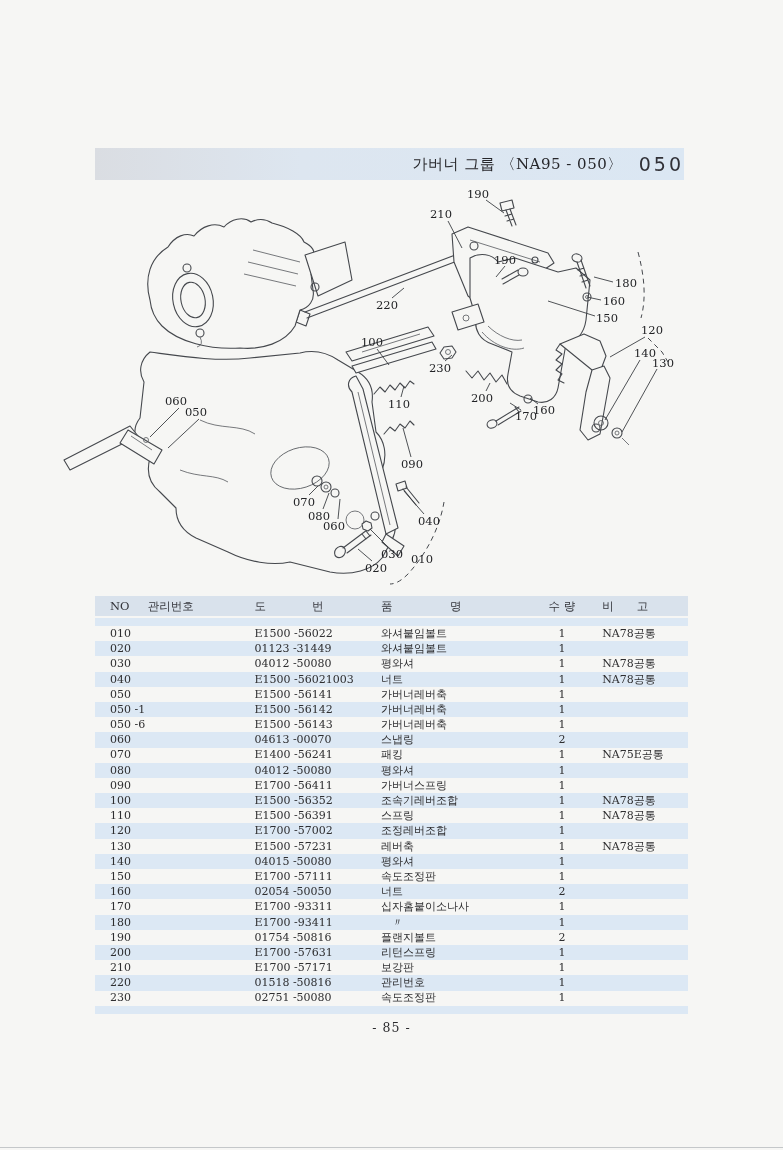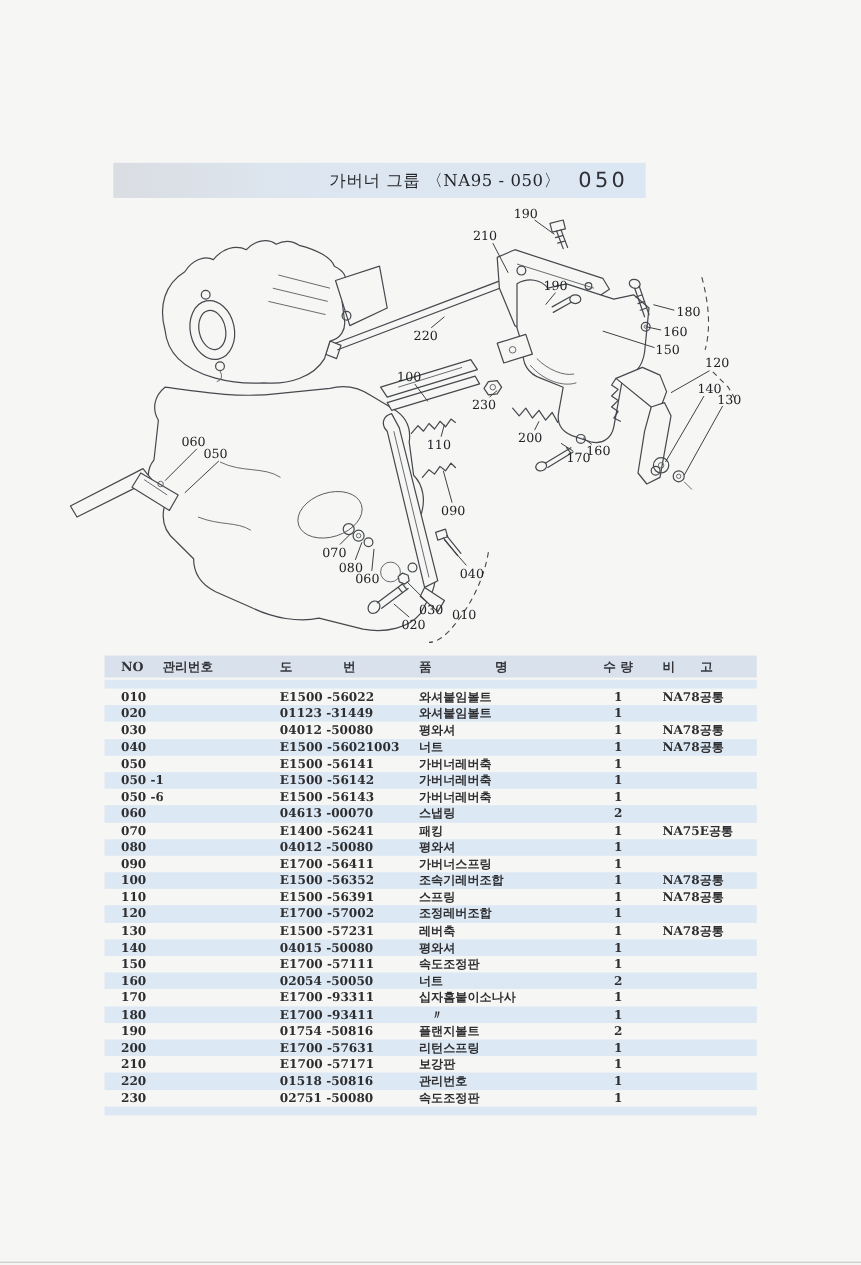--- a/index.html
+++ b/index.html
@@ -7,44 +7,44 @@
     position:relative; width:783px; height:1150px; margin:0 auto;
     background:#f6f6f4; overflow:hidden;
     font-family:"DejaVu Serif","Liberation Serif",serif; color:#2e2e30;
   }
   .page::after{ 
     content:""; position:absolute; left:0; bottom:2px; width:100%; height:1px;
     background:#9aa0a6; opacity:.55;
   }
   
   .title-band{
-    position:absolute; left:103px; top:148px; width:484px; height:32px;
+    position:absolute; left:95px; top:148px; width:589px; height:32px;
     background:linear-gradient(90deg,#dadde2 0%,#dde6f0 35%,#dbe7f3 100%);
     display:flex; align-items:center; justify-content:flex-end;
-    padding-right:16px; box-sizing:border-box;
+    padding-right:0; box-sizing:border-box;
   }
   .title-main{ font-size:15px; letter-spacing:.5px; color:#26262a; }
   .title-code{
     font-family:"DejaVu Sans","Liberation Sans",sans-serif;
     font-size:19px; letter-spacing:3px; margin-left:16px; color:#303036;
   }
   
   svg.diagram{ position:absolute; left:0; top:182px; }
   .ln{ fill:none; stroke:#45484d; stroke-width:1.1; stroke-linejoin:round; stroke-linecap:round; }
   .body{ fill:#f6f6f4; stroke:#45484d; stroke-width:1.1; stroke-linejoin:round; }
   .thin{ fill:none; stroke:#55585d; stroke-width:.8; }
   .dash{ fill:none; stroke:#45484d; stroke-width:1; stroke-dasharray:5 4; }
   .callout-text{
     font-family:"DejaVu Serif","Liberation Serif",serif;
     font-size:11.5px; fill:#222326;
   }
   .leader{ stroke:#3c3f44; stroke-width:.9; fill:none; }
   
   .parts-table{ position:absolute; left:95px; top:596px; width:593px; font-size:11px; }
-  .tr{ display:flex; height:15.2px; line-height:15.2px; align-items:flex-start; white-space:pre;font-weight:bold; }
+  .tr{ display:flex; height:15.2px; line-height:15.2px; align-items:flex-end; white-space:pre; }
   .tr.head{ height:20px; line-height:20px; background:#d9e2ec; font-size:11.5px; color:#33343a; margin-bottom:2px;}
   .tr.stripe{ background:#dce8f4; }
   .spacer-stripe{ height:8px; background:#dce8f4; }
   .end-stripe{ height:8px; background:#dce8f4; }
   .c{ overflow:hidden; }
   .c-no  { width:55px;  padding-left:15px; box-sizing:border-box;}
   .c-mg  { width:75px;  box-sizing:border-box;}
   .c-cd  { width:135px; padding-left:4px;  box-sizing:border-box;margin-left:32px;}
   .c-nm  { width:165px; padding-left:3px;  box-sizing:border-box;}
   .c-qt  { width:60px;  text-align:center; box-sizing:border-box;}
@@ -257,13 +257,14 @@
         <div class="tr stripe"><span class="c c-no">180</span><span class="c c-mg"></span><span class="c c-cd">E1700 -93411</span><span class="c c-nm">　〃</span><span class="c c-qt">1</span><span class="c c-nt"></span></div>
         <div class="tr"><span class="c c-no">190</span><span class="c c-mg"></span><span class="c c-cd">01754 -50816</span><span class="c c-nm">플랜지볼트</span><span class="c c-qt">2</span><span class="c c-nt"></span></div>
         <div class="tr stripe"><span class="c c-no">200</span><span class="c c-mg"></span><span class="c c-cd">E1700 -57631</span><span class="c c-nm">리턴스프링</span><span class="c c-qt">1</span><span class="c c-nt"></span></div>
         <div class="tr"><span class="c c-no">210</span><span class="c c-mg"></span><span class="c c-cd">E1700 -57171</span><span class="c c-nm">보강판</span><span class="c c-qt">1</span><span class="c c-nt"></span></div>
         <div class="tr stripe"><span class="c c-no">220</span><span class="c c-mg"></span><span class="c c-cd">01518 -50816</span><span class="c c-nm">관리번호</span><span class="c c-qt">1</span><span class="c c-nt"></span></div>
         <div class="tr"><span class="c c-no">230</span><span class="c c-mg"></span><span class="c c-cd">02751 -50080</span><span class="c c-nm">속도조정판</span><span class="c c-qt">1</span><span class="c c-nt"></span></div>
       </div>
     <div class="end-stripe"></div>
   </div>
 
+  <div class="page-number">- 85 -</div>
 </div>
 
 </body></html>

